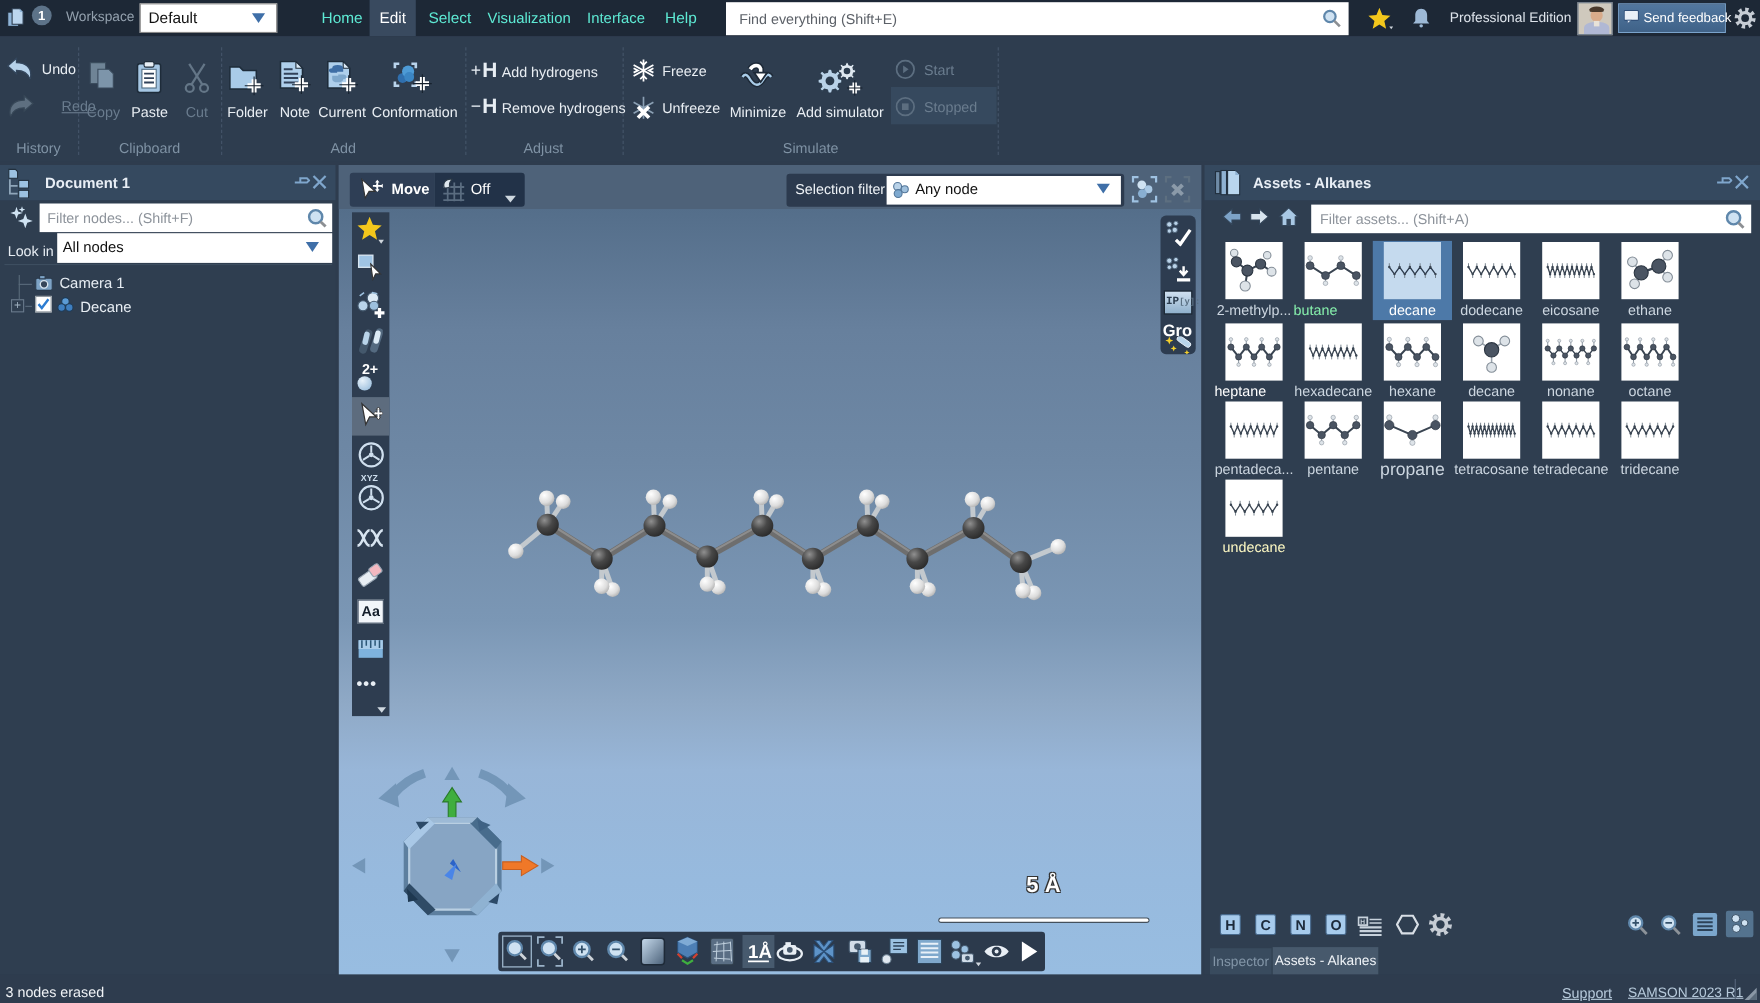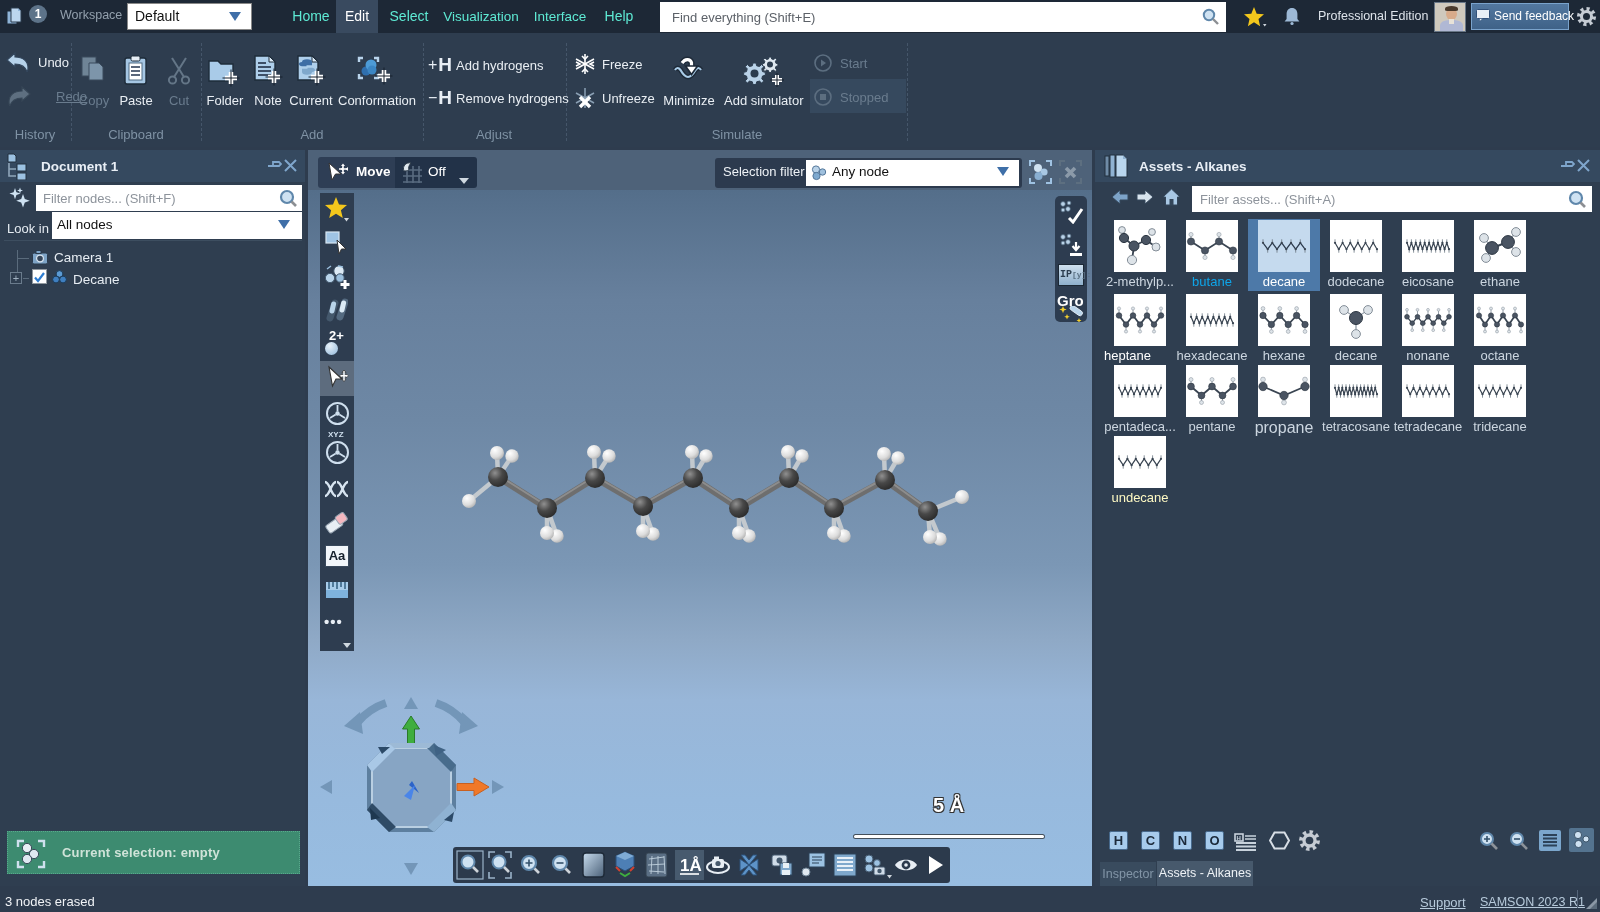--- a/index.html
+++ b/index.html
@@ -371,31 +371,20 @@
           <path d="M2 6.5 L5 10 L11 2" stroke="#2d7dd2" stroke-width="2.2" fill="none"></path>
         </svg>
     </div>
     <svg class="abs" style="left:52px;top:119px;" width="15" height="15" viewBox="0 0 15 15">
       <circle cx="7.5" cy="5" r="3.4" fill="#5b9bd5" stroke="#1d3a56"></circle>
       <circle cx="4" cy="10.5" r="3.4" fill="#3f7fc0" stroke="#1d3a56"></circle>
       <circle cx="11" cy="10.5" r="3.4" fill="#3f7fc0" stroke="#1d3a56"></circle>
     </svg>
     <div class="abs" style="left:73px;top:122px;font-size:13.5px;color:#e6ecf2;">Decane</div>
 
-    <div class="abs" style="left:7px;top:681px;width:293px;height:43px;background:#3d8b70;border:1px dotted #58a98c;">
-      <svg class="abs" style="left:8px;top:7px;" width="30" height="30" viewBox="0 0 30 30">
-        <g stroke="#cfe0ee" stroke-width="2.4" fill="none">
-          <path d="M8 2 h-6 v6 M22 2 h6 v6 M2 22 v6 h6 M28 22 v6 h-6"></path>
-        </g>
-        <circle cx="11" cy="9" r="4.6" fill="#e8eef5" stroke="#3a4a5a"></circle>
-          <circle cx="18" cy="15" r="4.6" fill="#dfe8f1" stroke="#3a4a5a"></circle>
-        <circle cx="11" cy="20" r="4.6" fill="#dfe8f1" stroke="#3a4a5a"></circle>
-      </svg>
-      <div class="abs" style="left:54px;top:13px;font-size:13px;font-weight:bold;color:#cfe3d8;letter-spacing:0.2px;">Current selection: empty</div>
-    </div>
   </div>
   <div id="viewport">
 
     <svg class="abs" style="left:0;top:0;" width="784" height="736" viewBox="0 0 784 736">
       <defs>
         <radialGradient id="cg" cx="0.35" cy="0.3" r="0.9">
           <stop offset="0" stop-color="#909090"></stop>
             <stop offset="0.4" stop-color="#484848"></stop>
             <stop offset="1" stop-color="#1e1e1e"></stop>
         </radialGradient>
@@ -825,21 +814,21 @@
             <circle cx="19.0" cy="37.5" r="2.1" fill="#dde3e8" stroke="#848e98" stroke-width="0.5"></circle>
             <line x1="33.0" y1="21.5" x2="33.0" y2="14.5" stroke="#98a2ac" stroke-width="1"></line>
             <circle cx="33.0" cy="14.5" r="2.1" fill="#dde3e8" stroke="#848e98" stroke-width="0.5"></circle>
             <line x1="47.0" y1="30.5" x2="47.0" y2="37.5" stroke="#98a2ac" stroke-width="1"></line>
             <circle cx="47.0" cy="37.5" r="2.1" fill="#dde3e8" stroke="#848e98" stroke-width="0.5"></circle>
             <circle cx="5.0" cy="21.5" r="3.6" fill="#4a5462" stroke="#2c3642" stroke-width="0.6"></circle>
             <circle cx="19.0" cy="30.5" r="3.6" fill="#4a5462" stroke="#2c3642" stroke-width="0.6"></circle>
             <circle cx="33.0" cy="21.5" r="3.6" fill="#4a5462" stroke="#2c3642" stroke-width="0.6"></circle>
             <circle cx="47.0" cy="30.5" r="3.6" fill="#4a5462" stroke="#2c3642" stroke-width="0.6"></circle>
           </svg></div>
-<div class="abs" style="left:81px;top:124px;width:72px;text-align:center;font-size:13px;color:#0ea5e9;white-space:nowrap;">butane</div>
+<div class="abs" style="left:81px;top:124px;width:72px;text-align:left;font-size:13px;color:#86efac;white-space:nowrap;">butane</div>
 <div class="abs" style="left:153px;top:69px;width:72px;height:72px;background:#4d79a8;"></div>
 <div class="abs" style="left:163px;top:70px;width:52px;height:52px;background:#c5daee;"><svg width="52" height="52" viewBox="0 0 52 52">
             <polyline points="5.0,22.8 9.7,29.2 14.3,22.8 19.0,29.2 23.7,22.8 28.3,29.2 33.0,22.8 37.7,29.2 42.3,22.8 47.0,29.2" fill="none" stroke="#2c3a4c" stroke-width="1.2"></polyline>
             <line x1="5.0" y1="22.8" x2="5.0" y2="19.3" stroke="#6a7682" stroke-width="0.8"></line>
             <line x1="9.7" y1="29.2" x2="9.7" y2="32.7" stroke="#6a7682" stroke-width="0.8"></line>
             <line x1="14.3" y1="22.8" x2="14.3" y2="19.3" stroke="#6a7682" stroke-width="0.8"></line>
             <line x1="19.0" y1="29.2" x2="19.0" y2="32.7" stroke="#6a7682" stroke-width="0.8"></line>
             <line x1="23.7" y1="22.8" x2="23.7" y2="19.3" stroke="#6a7682" stroke-width="0.8"></line>
             <line x1="28.3" y1="29.2" x2="28.3" y2="32.7" stroke="#6a7682" stroke-width="0.8"></line>
             <line x1="33.0" y1="22.8" x2="33.0" y2="19.3" stroke="#6a7682" stroke-width="0.8"></line>

